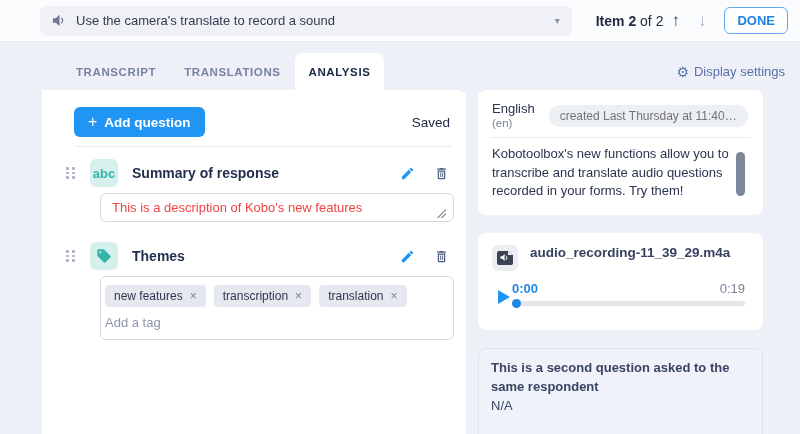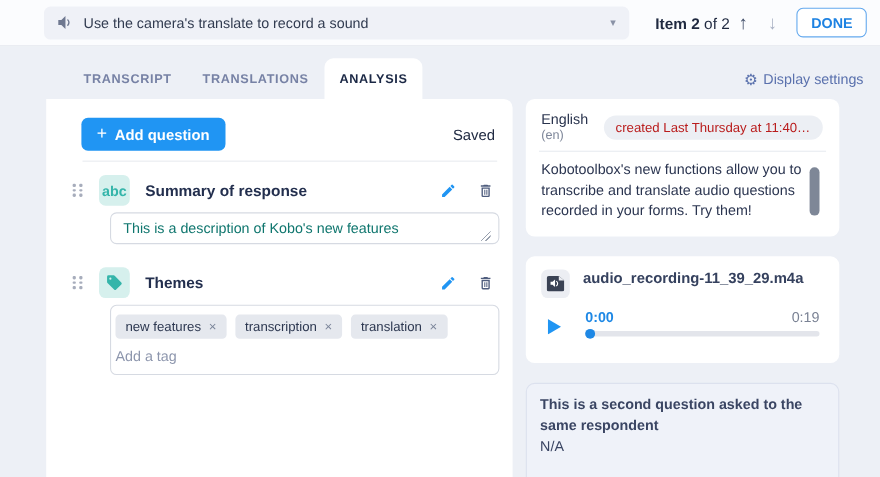--- a/index.html
+++ b/index.html
@@ -52,53 +52,53 @@
          margin-right:14px; cursor:grab; }
   .drag-handle i { width:2.5px; height:2.5px; border-radius:50%; background:#a7adbc; }
   .type-icon { width:28px; height:28px; border-radius:6px; background:#d6f0ed; color:#35b5aa;
          display:flex; align-items:center; justify-content:center; font-weight:bold; font-size:13px;
          margin-right:14px; flex:none; }
   .q-title { flex:1; font-size:14px; font-weight:bold; color:#232f4e; }
   .icon-btn { background:none; border:none; cursor:pointer; padding:2px 5px; margin-left:9px; display:flex; }
 
   .q-field { margin:6px 0 0 34px; position:relative; }
   .q-textarea { width:354px; height:29px; border:1px solid #d6dae2; border-radius:6px;
-         font-family:inherit; font-size:13px; color:#0f766e; padding:6px 22px 5px 11px;
+         font-family:inherit; font-size:13px; color:#ef4444; padding:6px 22px 5px 11px;
          resize:none; background:#fff; }
   .resize-grip { position:absolute; right:8px; bottom:8px; width:9px; height:9px; pointer-events:none;
          background:linear-gradient(135deg, transparent 0 48%, #98a0ae 48% 56%, transparent 56% 72%, #98a0ae 72% 80%, transparent 80%); }
 
   .tags-box { margin:6px 0 0 34px; width:354px; border:1px solid #d6dae2; border-radius:6px;
          padding:8px 4px 9px; }
   .chips { display:flex; gap:8px; flex-wrap:wrap; }
   .chip { background:#e5e8ee; border-radius:4px; padding:4px 9px; font-size:12px; color:#2c3750;
          display:inline-flex; align-items:center; gap:7px; }
   .chip-x { color:#7a8499; font-size:12px; cursor:pointer; line-height:1; }
   .add-tag { margin-top:8px; font-size:13px; color:#8d96ad; }
 
   
   .right-col { width:285px; display:flex; flex-direction:column; gap:18px; }
   .card { background:#fff; border-radius:8px; }
   .lang-card { height:125px; padding:11px 14px 0; position:relative; }
   .lang-head { display:flex; align-items:flex-start; }
   .lang-name { font-size:13px; color:#29334d; line-height:1.25; }
   .lang-code { font-size:11.5px; color:#7d8699; }
   .lang-badge { margin-left:14px; margin-top:4px; background:#eceff4; border-radius:12px;
-         padding:4px 11px; font-size:12px; color:#b91c1c; white-space:nowrap; }
+         padding:4px 11px; font-size:12px; color:#737373; white-space:nowrap; }
   .lang-divider { border:none; border-top:1px solid #e8ebf0; margin:8px -2px 0; }
   .transcript-text { margin-top:7px; font-size:13px; color:#2b3550; line-height:1.42; width:248px; }
   .scroll-thumb { position:absolute; right:18px; top:62px; width:9px; height:44px;
          border-radius:5px; background:#7e8797; cursor:pointer; }
 
   .audio-card { height:97px; padding:12px 14px 0; }
   .file-row { display:flex; align-items:flex-start; gap:12px; }
   .file-icon { width:26px; height:26px; border-radius:6px; background:#eceef3;
          display:flex; align-items:center; justify-content:center; flex:none; }
   .file-name { font-size:13.5px; font-weight:bold; color:#35415e; }
-  .player-row { display:flex; align-items:flex-end; gap:22px; margin-top:10px;text-align:right; }
+  .player-row { display:flex; align-items:flex-end; gap:2px; margin-top:10px;text-align:right; }
   .play-btn { background:none; border:none; cursor:pointer; padding:0 0 2px 6px; display:flex; }
   .player-right { flex:1; padding-right:4px; }
   .time-row { display:flex; justify-content:space-between; font-size:13px; margin-bottom:5px; }
   .time-cur { color:#1e88e5; font-weight:bold; }
   .time-dur { color:#7a8294; }
   .track { position:relative; height:5px; background:#e3e5eb; border-radius:3px; cursor:pointer; }
   .track-dot { position:absolute; left:0; top:-2px; width:9px; height:9px; border-radius:50%; background:#1e88e5; }
 
   .next-q-card { background:#eff2f9; border:1px solid #dce1ee; border-radius:8px;
          padding:10px 12px; height:110px; }

